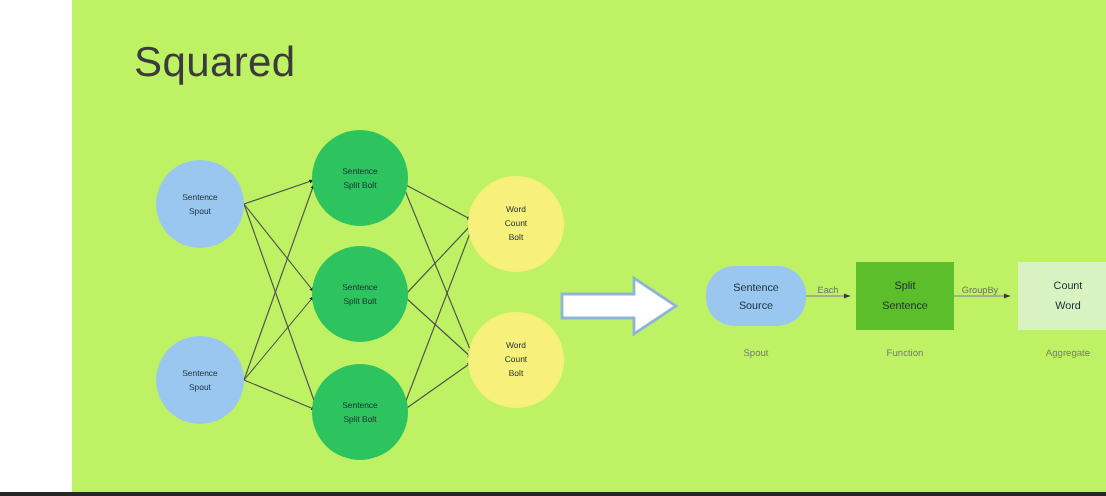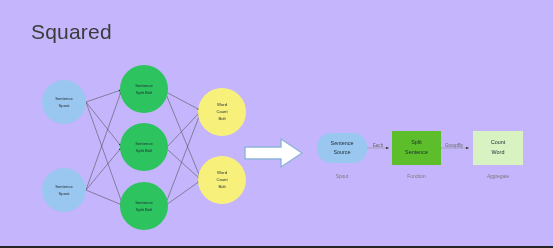--- a/index.html
+++ b/index.html
@@ -12,21 +12,22 @@
     height: 248px;
     position: relative;
     overflow: hidden;
     font-family: "Liberation Sans", sans-serif;
     border-bottom: 2px solid #262626;
     box-sizing: border-box;
   }
   #slide {
     position: absolute;
     inset: 0;
-    background: #c4b5fd;
+    background: #bef264;
+    margin-left: 36px;
   }
   #slide-title {
     position: absolute;
     left: 31px;
     top: 20px;
     font-size: 21px;
     font-weight: 400;
     color: #3b3b3b;
     letter-spacing: 0.2px;
     white-space: nowrap;

